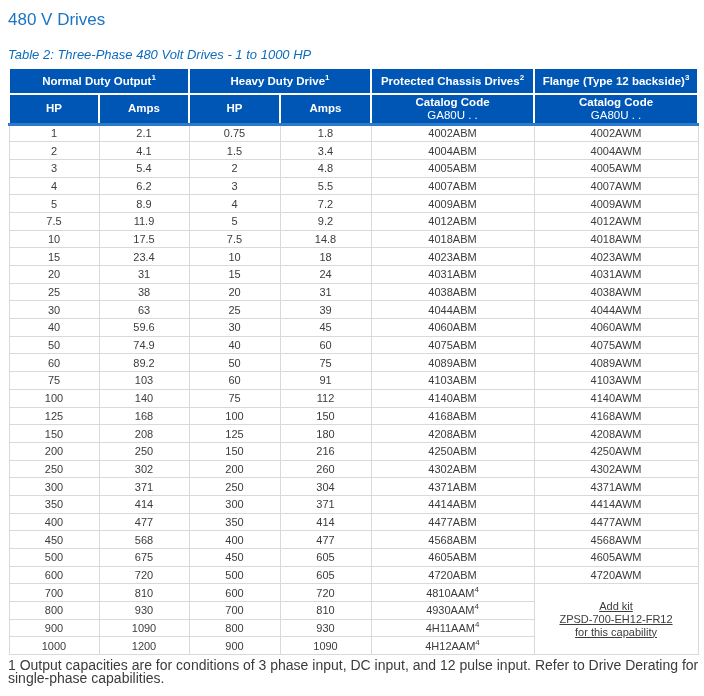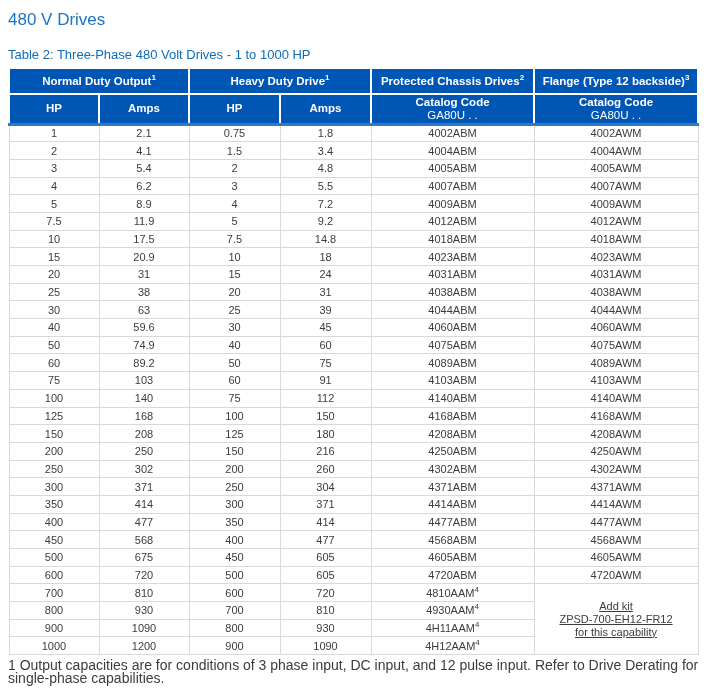--- a/index.html
+++ b/index.html
@@ -15,21 +15,21 @@
   body{
     width:704px;height:696px;overflow:hidden;background:#fff;
     font-family:"Liberation Sans", sans-serif;color:var(--text);
   }
   .page-title{
     color:var(--title);font-size:17px;font-weight:400;
     margin:6px 0 0 8px;line-height:28px;
   }
   .table-caption{
     color:var(--caption);font-size:13px;font-weight:400;
-    margin:13px 0 5px 8px;line-height:15px;
+    margin:13px 0 5px 8px;line-height:15px;font-style:italic;
   }
   table.drives{
     border-collapse:collapse;table-layout:fixed;
     margin-left:8px;width:689px;
   }
   thead th{
     background:var(--header-bg);color:#fff;font-weight:700;
     border:2px solid #fff;text-align:center;padding:0;
   }
   thead tr.group-row th{height:26px;font-size:11.5px;}
@@ -137,21 +137,21 @@
       <tr>
         <td>10</td>
         <td>17.5</td>
         <td>7.5</td>
         <td>14.8</td>
         <td>4018ABM</td>
         <td>4018AWM</td>
       </tr>
       <tr>
         <td>15</td>
-        <td>20.9</td>
+        <td>23.4</td>
         <td>10</td>
         <td>18</td>
         <td>4023ABM</td>
         <td>4023AWM</td>
       </tr>
       <tr>
         <td>20</td>
         <td>31</td>
         <td>15</td>
         <td>24</td>

